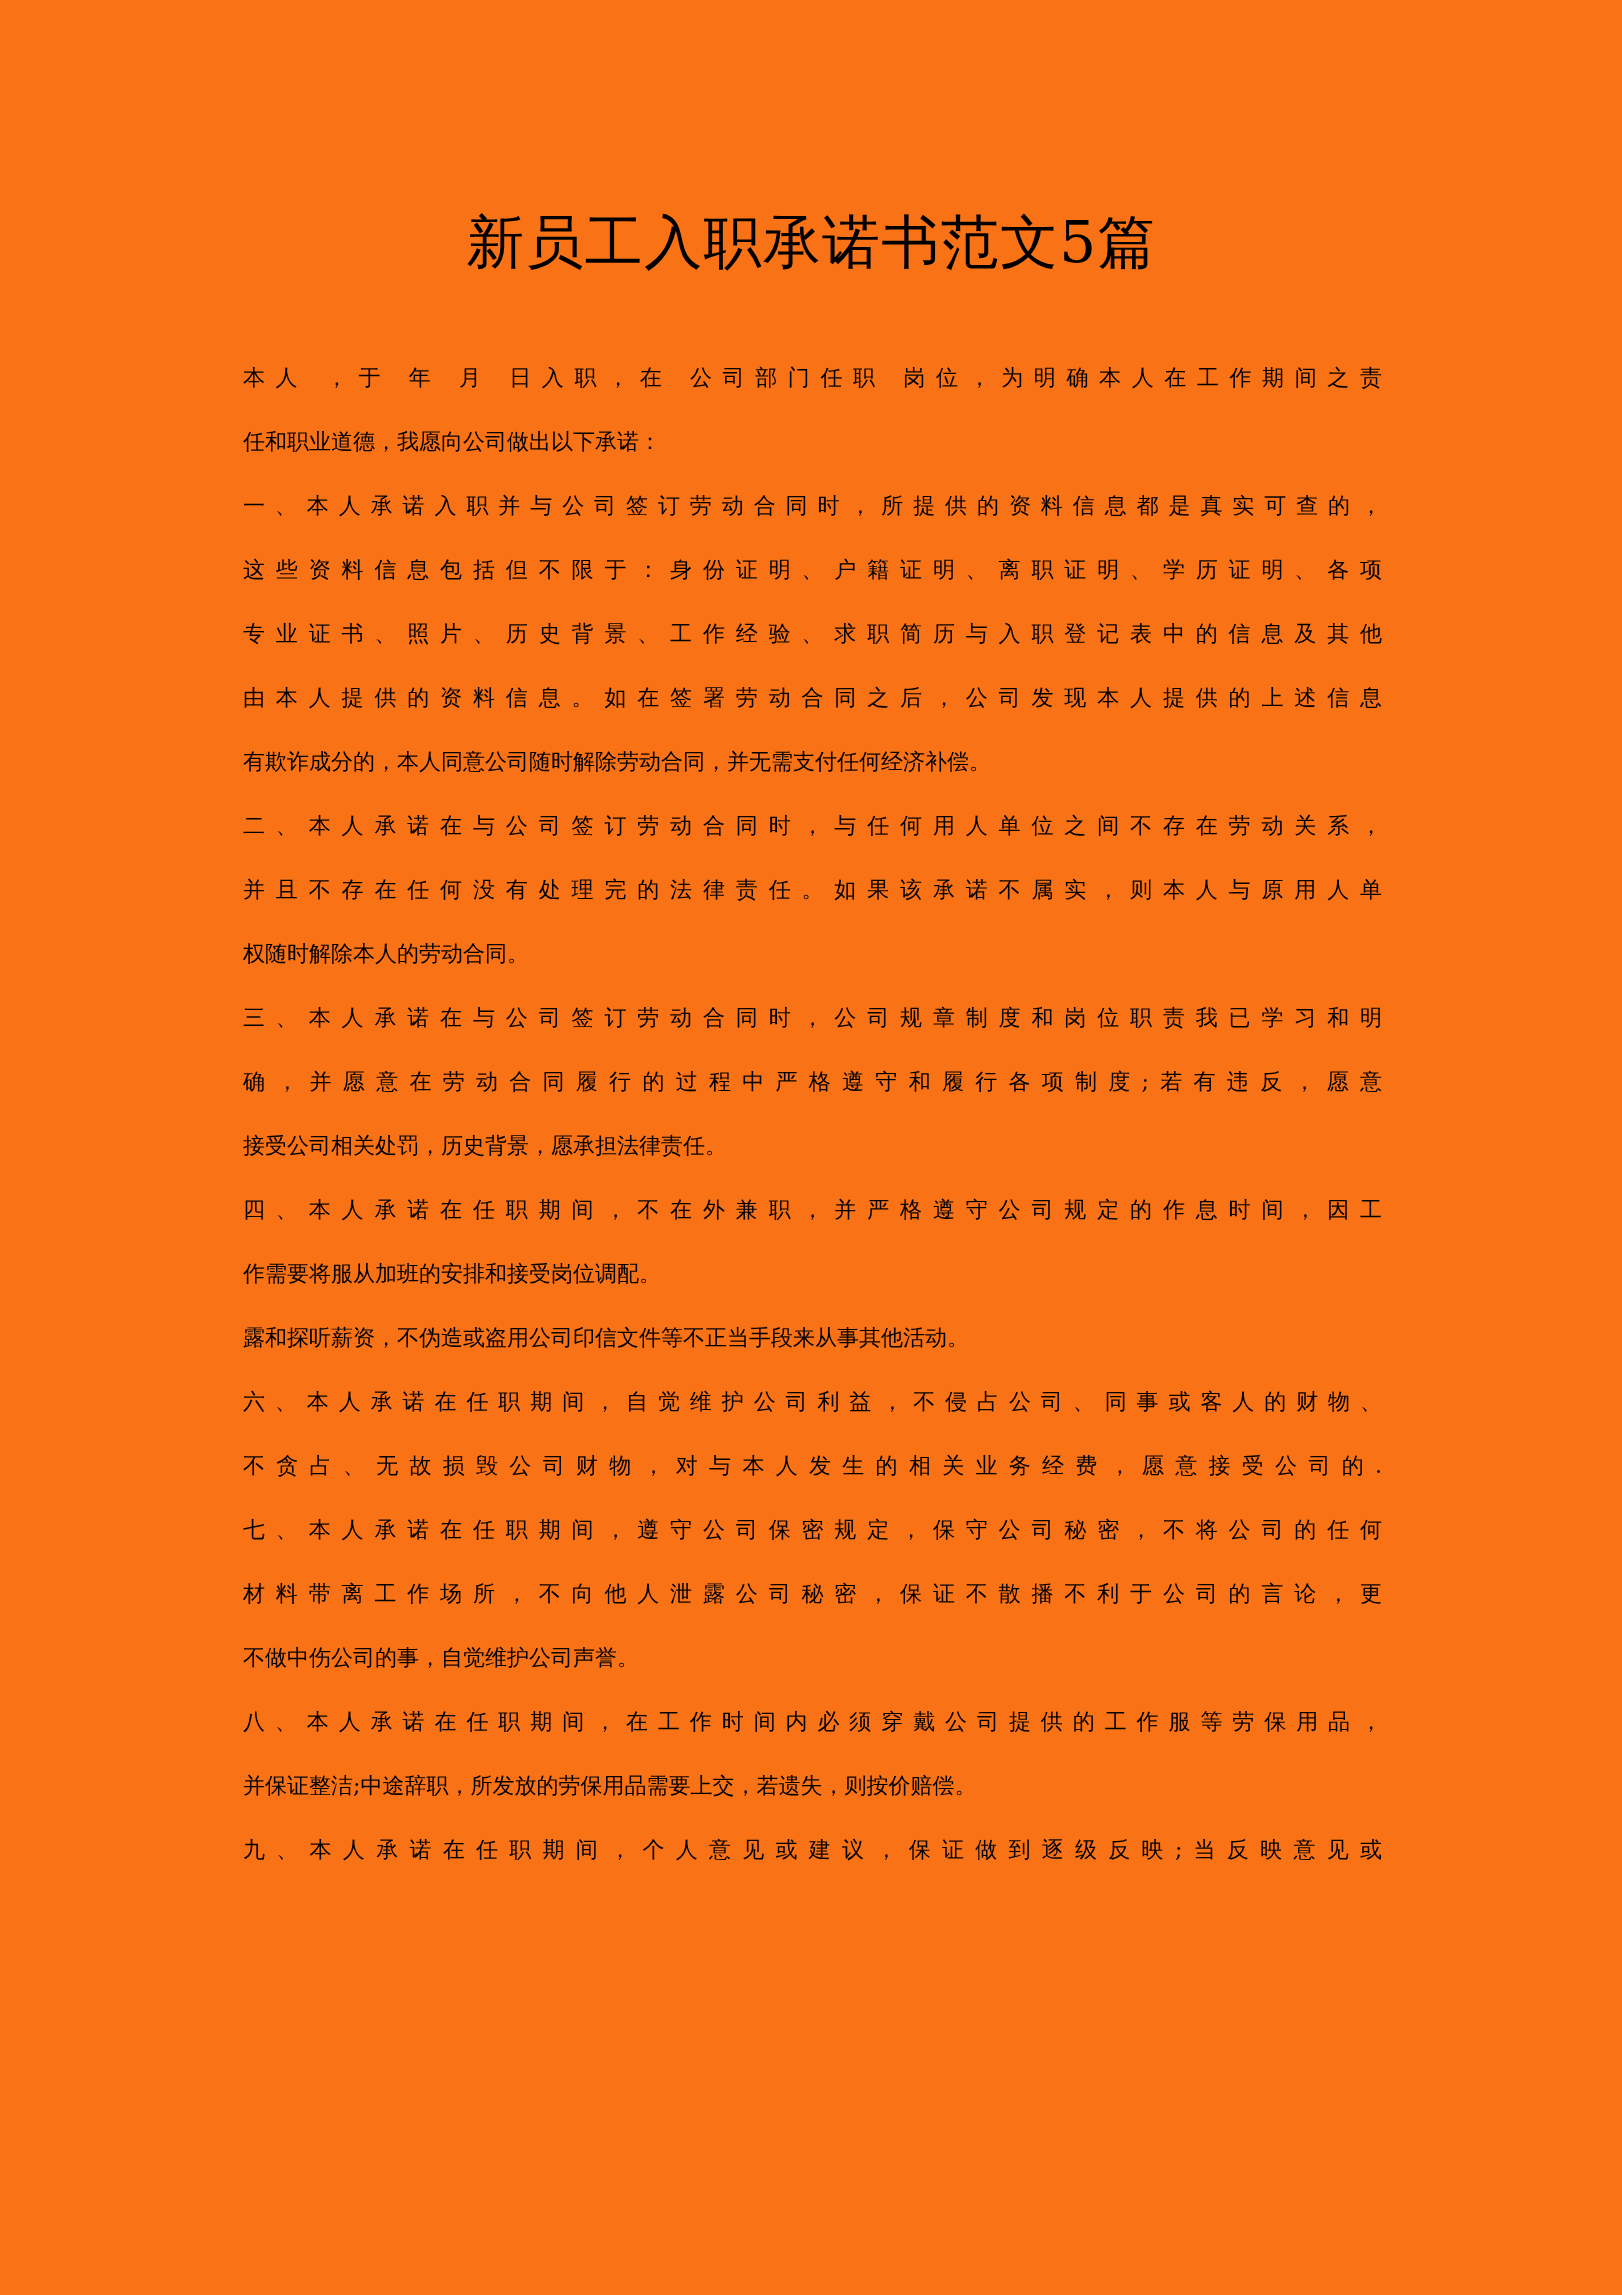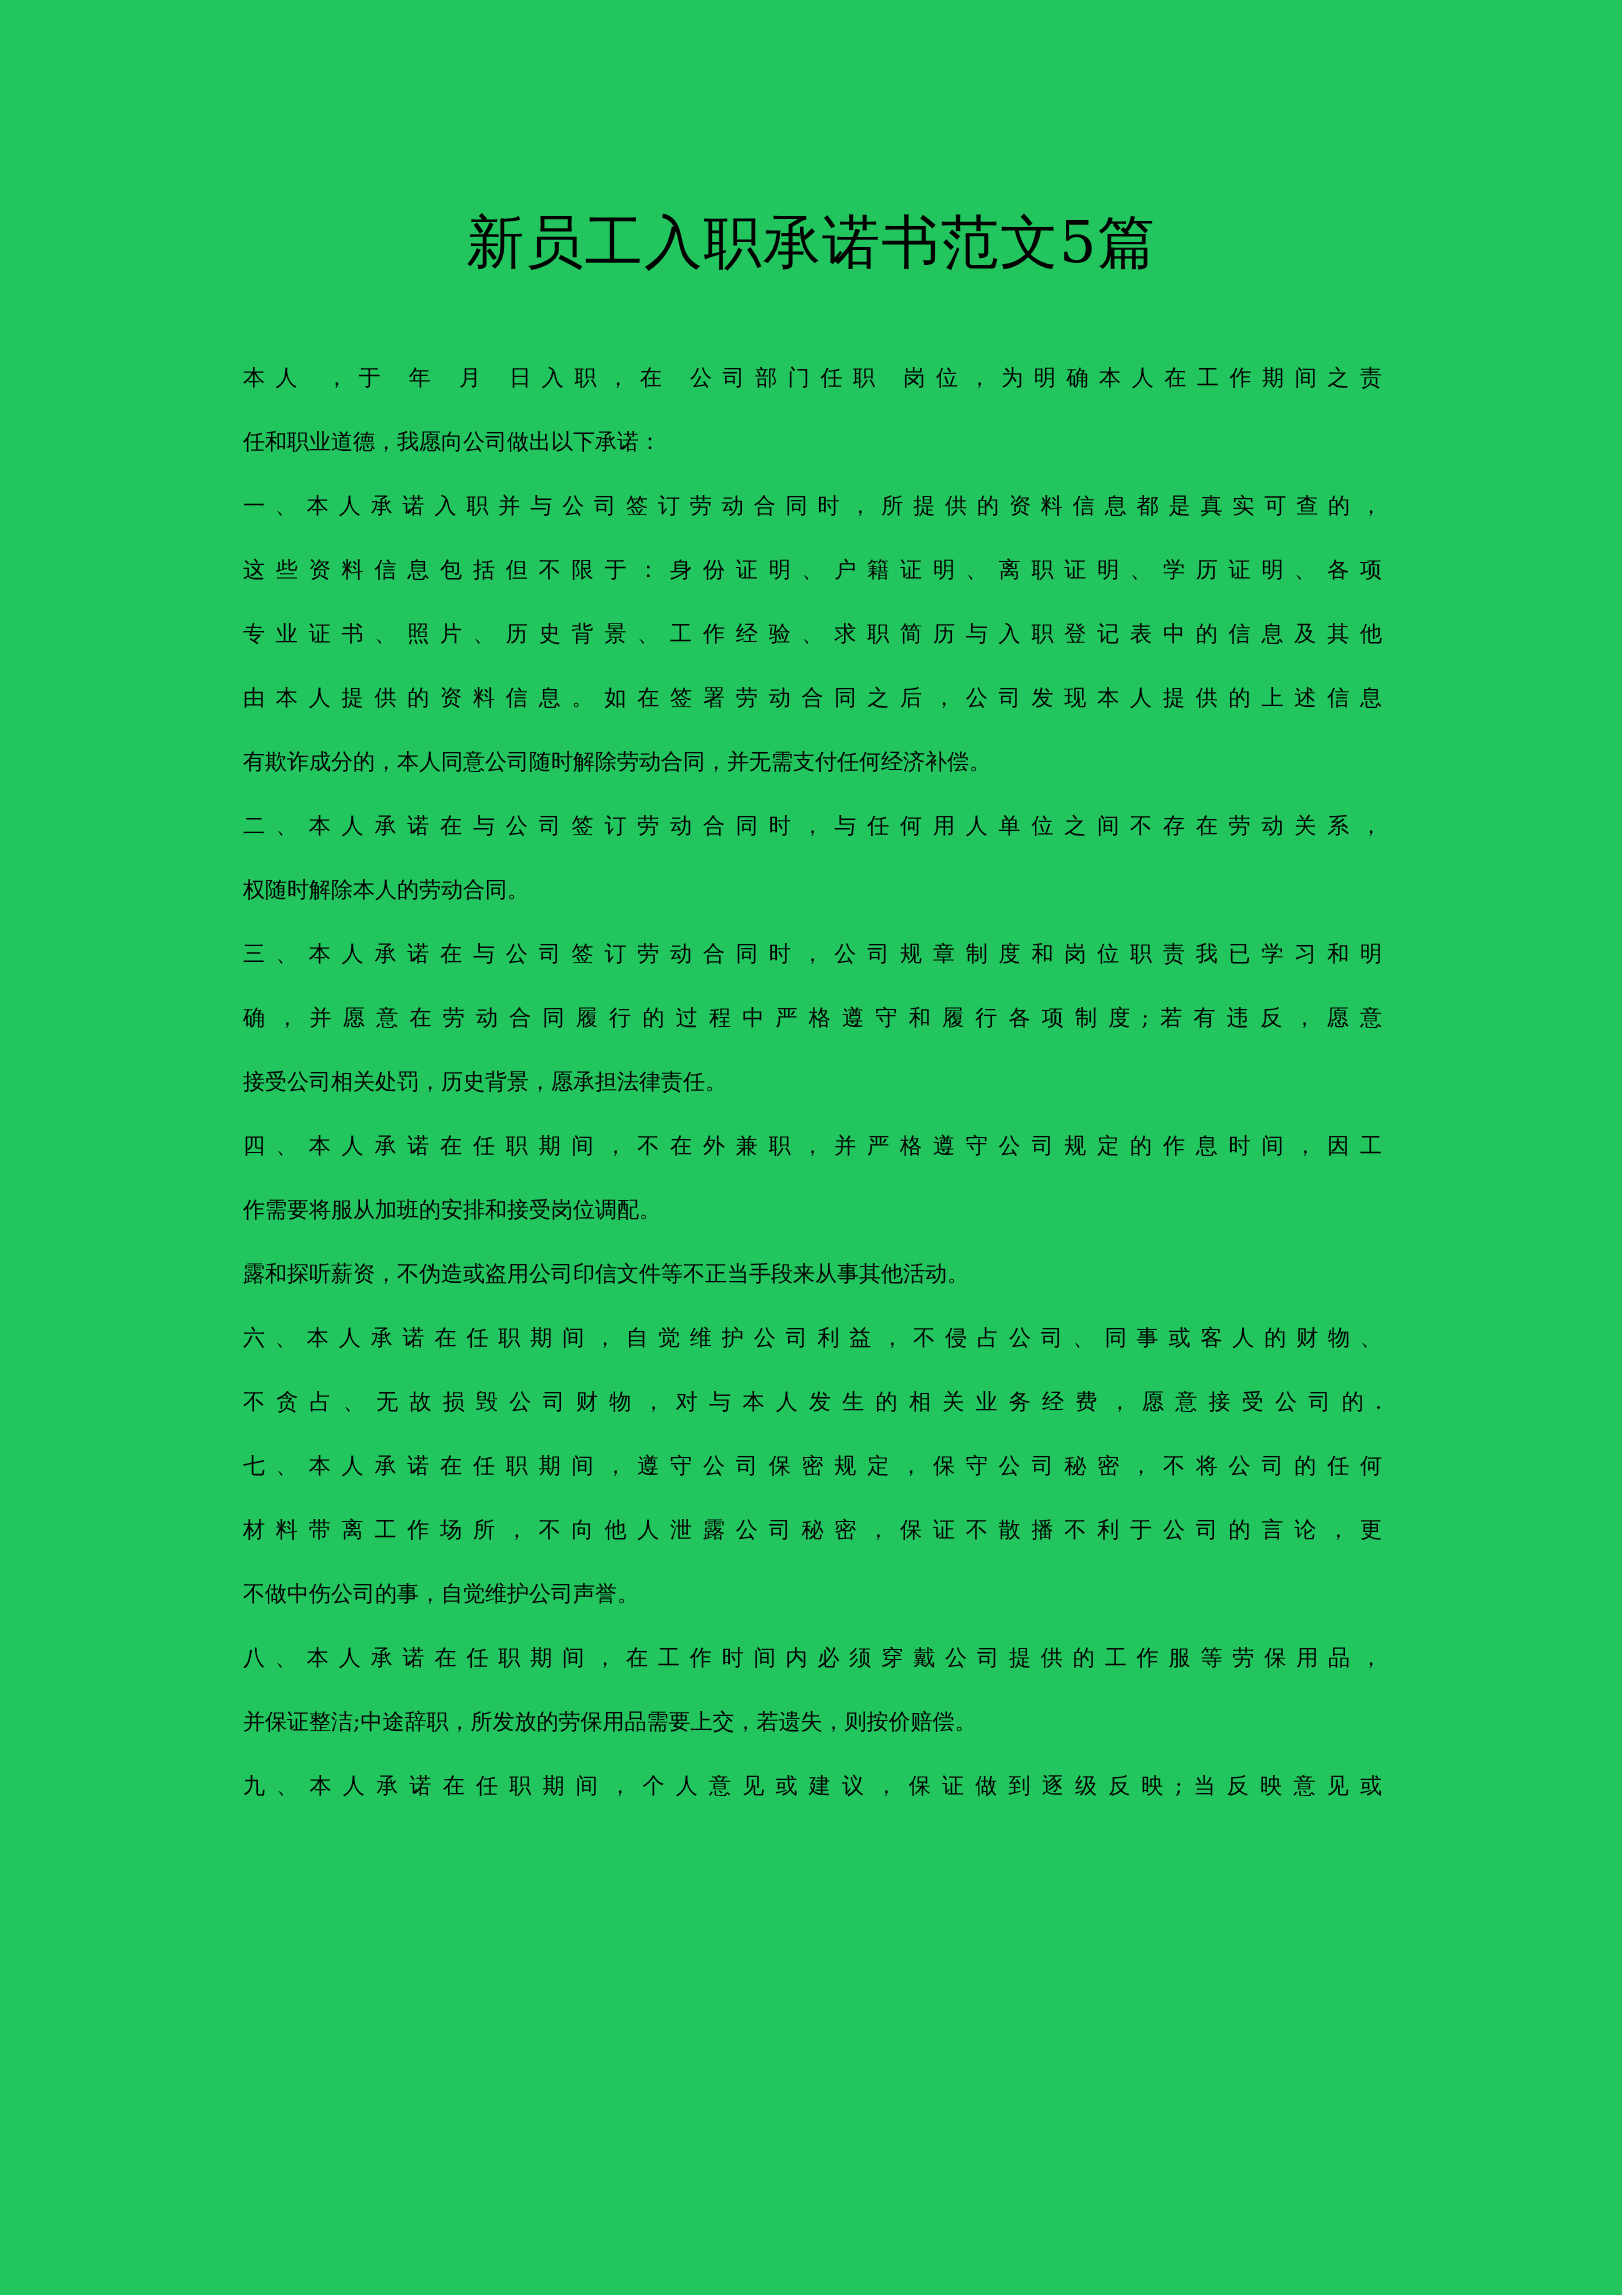--- a/index.html
+++ b/index.html
@@ -14,21 +14,21 @@
       overflow: hidden;
       font-family: "DejaVu Serif", "Liberation Serif", serif;
       color: #000000;
     }
     .page {
       position: absolute;
       left: 0;
       top: 0;
       width: 1623px;
       height: 2295px;
-      background: #22c55e;
+      background: #f97316;
     }
     .title {
       position: absolute;
       left: 0;
       top: 203px;
       width: 1623px;
       text-align: center;
       font-size: 58px;
       line-height: 79px;
       letter-spacing: 1.3px;
@@ -63,20 +63,21 @@
 
   <div class="body-text">
     <span class="line">本人 ，于 年 月 日入职，在 公司部门任职 岗位，为明确本人在工作期间之责</span>
     <span class="line last">任和职业道德，我愿向公司做出以下承诺：</span>
     <span class="line">一、本人承诺入职并与公司签订劳动合同时，所提供的资料信息都是真实可查的，</span>
     <span class="line">这些资料信息包括但不限于：身份证明、户籍证明、离职证明、学历证明、各项</span>
     <span class="line">专业证书、照片、历史背景、工作经验、求职简历与入职登记表中的信息及其他</span>
     <span class="line">由本人提供的资料信息。如在签署劳动合同之后，公司发现本人提供的上述信息</span>
     <span class="line last">有欺诈成分的，本人同意公司随时解除劳动合同，并无需支付任何经济补偿。</span>
     <span class="line">二、本人承诺在与公司签订劳动合同时，与任何用人单位之间不存在劳动关系，</span>
+    <span class="line">并且不存在任何没有处理完的法律责任。如果该承诺不属实，则本人与原用人单</span>
     <span class="line last">权随时解除本人的劳动合同。</span>
     <span class="line">三、本人承诺在与公司签订劳动合同时，公司规章制度和岗位职责我已学习和明</span>
     <span class="line">确，并愿意在劳动合同履行的过程中严格遵守和履行各项制度;若有违反，愿意</span>
     <span class="line last">接受公司相关处罚，历史背景，愿承担法律责任。</span>
     <span class="line">四、本人承诺在任职期间，不在外兼职，并严格遵守公司规定的作息时间，因工</span>
     <span class="line last">作需要将服从加班的安排和接受岗位调配。</span>
     <span class="line last">露和探听薪资，不伪造或盗用公司印信文件等不正当手段来从事其他活动。</span>
     <span class="line">六、本人承诺在任职期间，自觉维护公司利益，不侵占公司、同事或客人的财物、</span>
     <span class="line">不贪占、无故损毁公司财物，对与本人发生的相关业务经费，愿意接受公司的.</span>
     <span class="line">七、本人承诺在任职期间，遵守公司保密规定，保守公司秘密，不将公司的任何</span>

